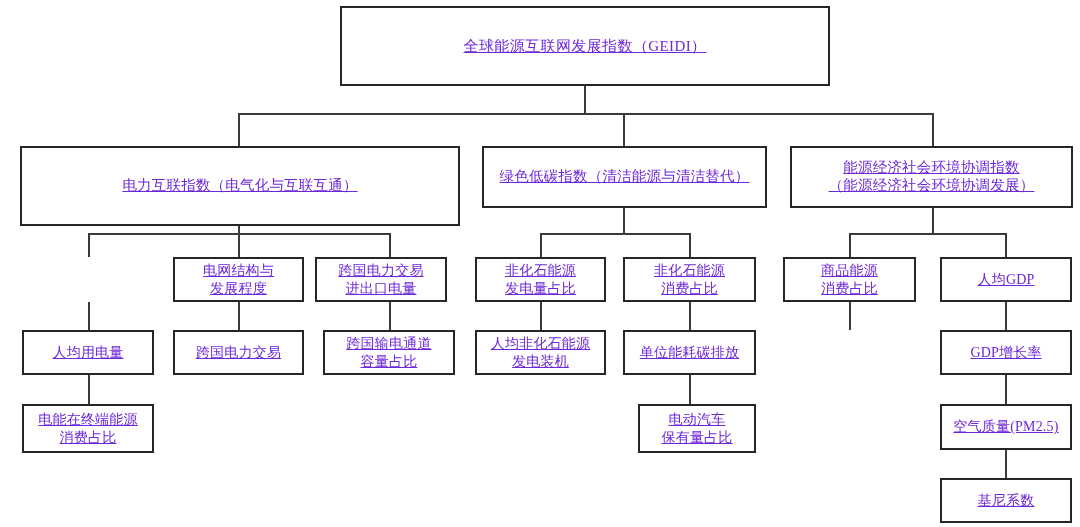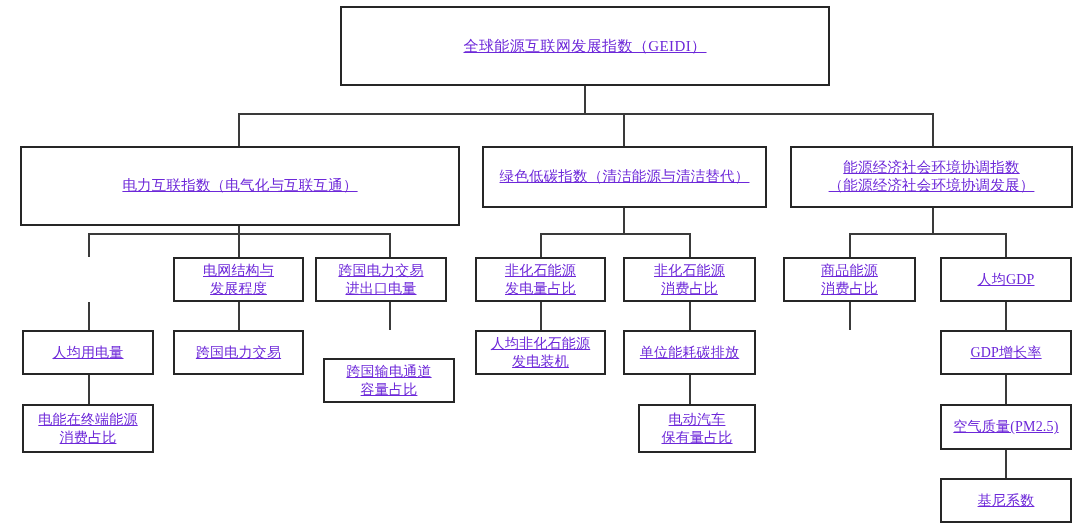--- a/index.html
+++ b/index.html
@@ -116,21 +116,21 @@
 发展程度</span>
   </div>
   <div class="node leaf" style="left:173px; top:330px; width:131px; height:45px;">
     <span class="lbl">跨国电力交易</span>
   </div>
 
   <div class="node leaf" style="left:315px; top:257px; width:132px; height:45px;">
     <span class="lbl">跨国电力交易
 进出口电量</span>
   </div>
-  <div class="node leaf" style="left:323px; top:330px; width:132px; height:45px;margin-top:28px;">
+  <div class="node leaf" style="left:323px; top:330px; width:132px; height:45px;">
     <span class="lbl">跨国输电通道
 容量占比</span>
   </div>
 
   <div class="node leaf" style="left:475px; top:257px; width:131px; height:45px;">
     <span class="lbl">非化石能源
 发电量占比</span>
   </div>
   <div class="node leaf" style="left:475px; top:330px; width:131px; height:45px;align-items:center;">
     <span class="lbl">人均非化石能源

